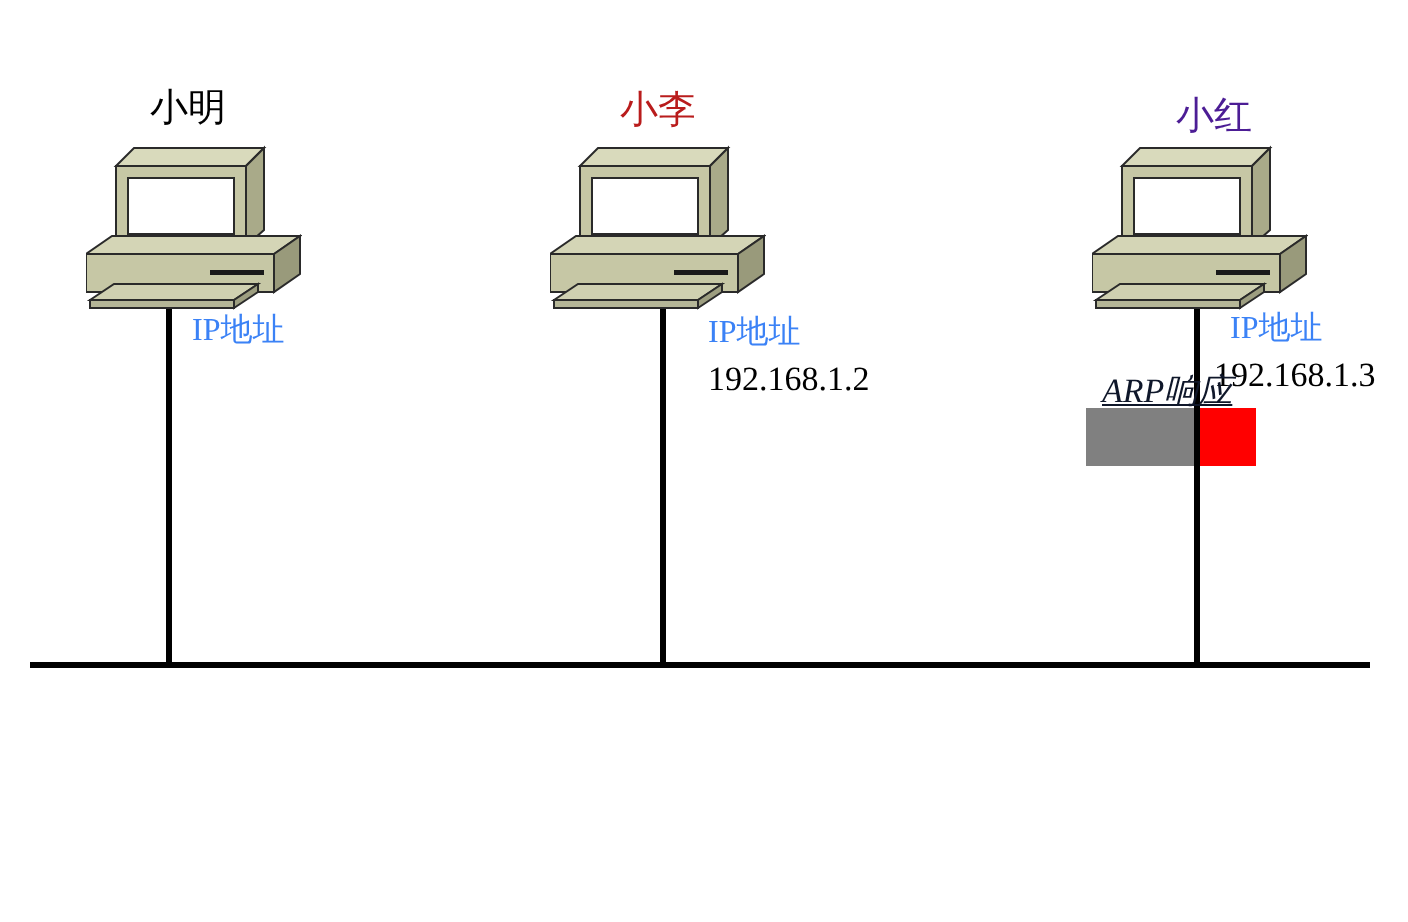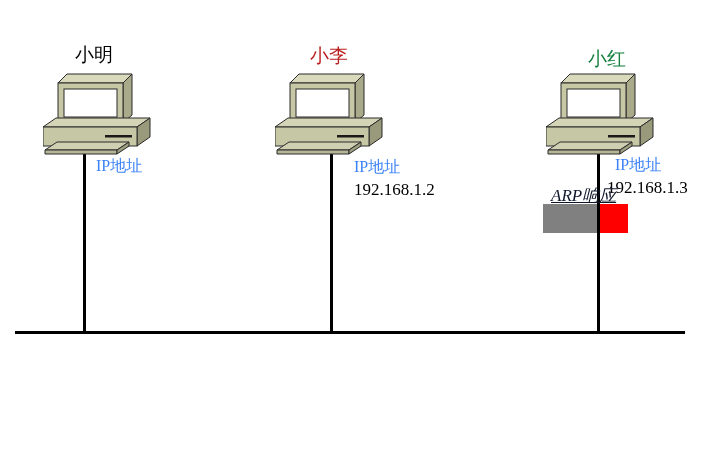--- a/index.html
+++ b/index.html
@@ -79,21 +79,21 @@
     </svg>
   <div class="abs ip-label ipl1">IP地址</div>
 
   <div class="abs host-name n2" style="color: #b91c1c;">小李</div>
   <svg class="abs pc i2">
       <use href="#pc"></use>
     </svg>
   <div class="abs ip-label ipl2">IP地址</div>
   <div class="abs ip-value ipv2">192.168.1.2</div>
 
-  <div class="abs host-name n3" style="color: #15803d;">小红</div>
+  <div class="abs host-name n3" style="color: #4c1d95;">小红</div>
   <svg class="abs pc i3">
       <use href="#pc"></use>
     </svg>
   <div class="abs ip-label ipl3">IP地址</div>
   <div class="abs ip-value ipv3">192.168.1.3</div>
 
   <div class="abs frame-gray" style="background-color: rgb(128, 128, 128);"></div>
   <div class="abs frame-red" style="background-color: rgb(255, 0, 0);"></div>
   <div class="abs arp-label" style="color: #0f172a; font-style: italic;">ARP响应</div>
 

